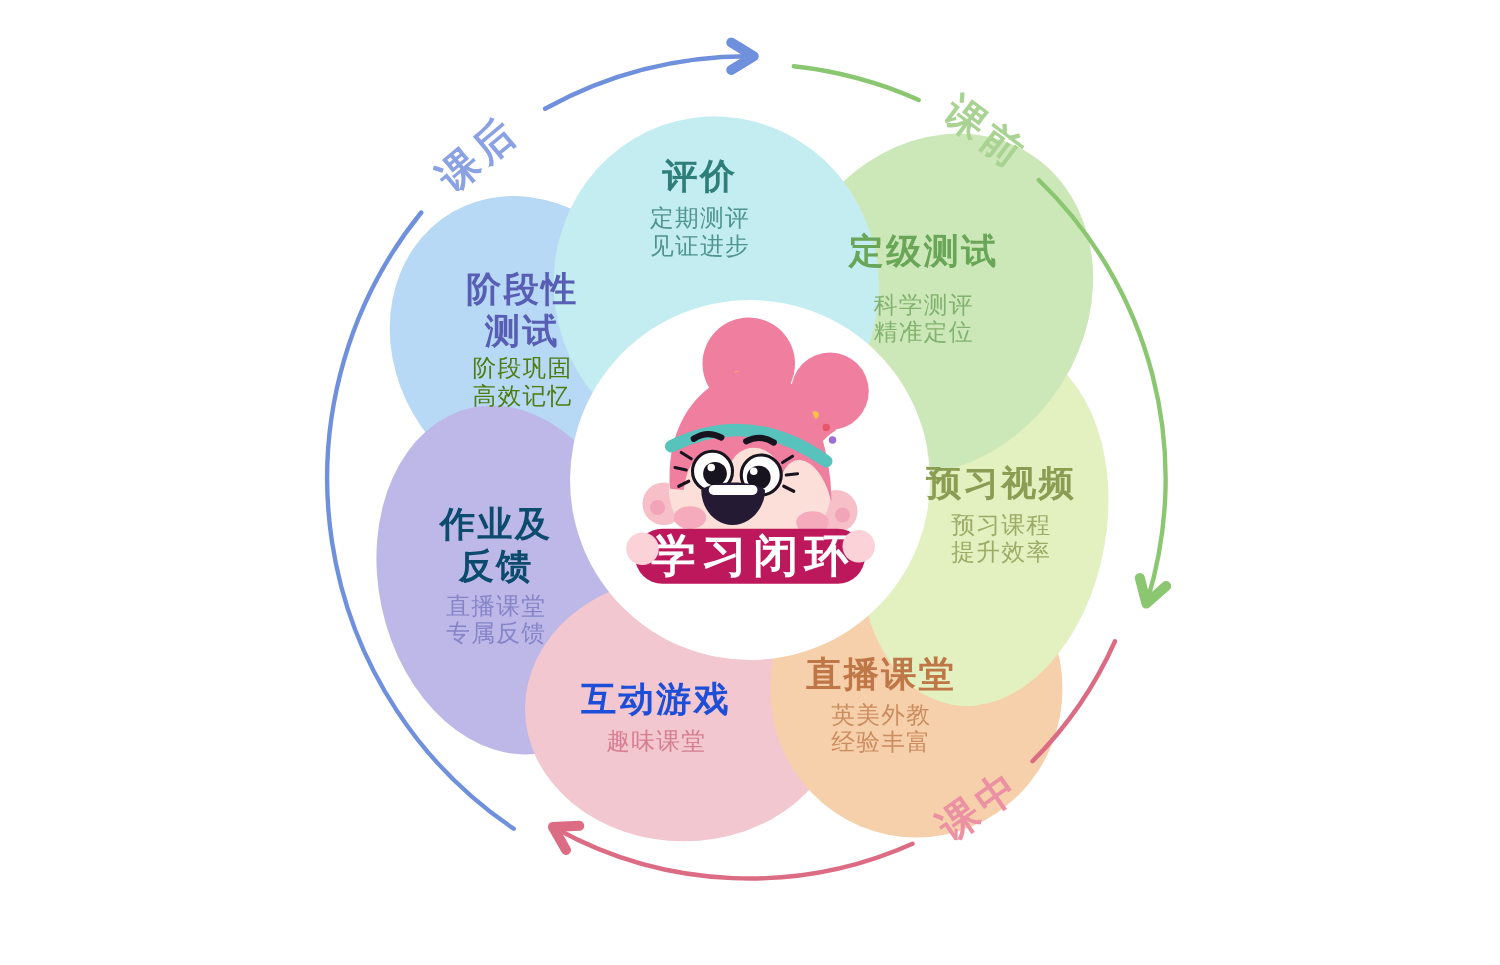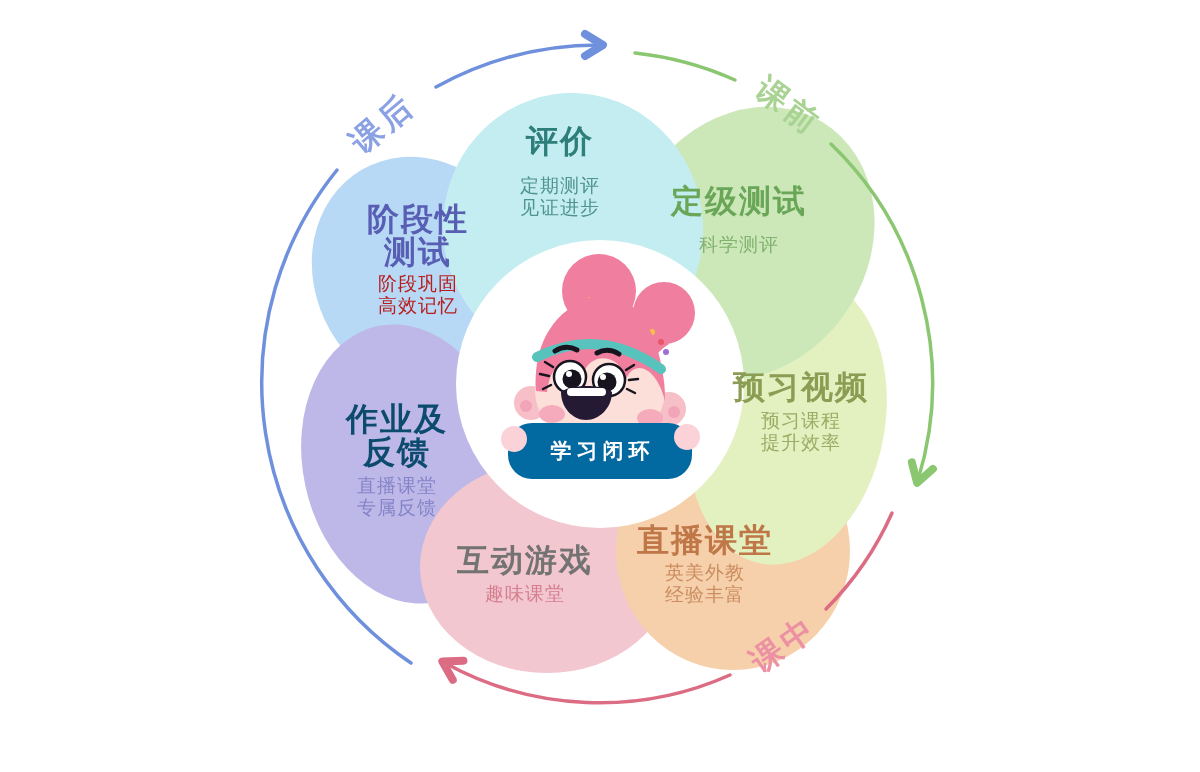--- a/index.html
+++ b/index.html
@@ -3,46 +3,46 @@
 <meta charset="utf-8">
 <title>学习闭环</title>
 <style>
   html,body{margin:0;padding:0;background:#fff;}
   #canvas{
     position:relative;width:1200px;height:772px;background:#ffffff;overflow:hidden;
     font-family:"Liberation Sans","DejaVu Sans",sans-serif;
   }
   #layer-svg{position:absolute;left:0;top:0;z-index:1;}
   .petal-label{position:absolute;width:200px;text-align:center;z-index:2;white-space:nowrap;}
-  .petal-title{font-size:32px;font-weight:bold;line-height:30px;letter-spacing:2px;}
+  .petal-title{font-size:28px;font-weight:bold;line-height:30px;letter-spacing:2px;}
   .petal-title.two-line{line-height:33px;}
   .petal-title span{display:block;}
   .petal-desc{font-size:19px;line-height:22px;letter-spacing:1px;}
   .petal-desc span{display:block;}
 
   
   .c-evaluation .petal-title{color:#2e7e79;} .c-evaluation .petal-desc{color:#4f948d;}
   .c-level .petal-title{color:#69a658;}      .c-level .petal-desc{color:#82b270;}
   .c-preview .petal-title{color:#8a9d52;}    .c-preview .petal-desc{color:#9cab66;}
   .c-live .petal-title{color:#c07748;}       .c-live .petal-desc{color:#cb8d60;}
-  .c-game .petal-title{color:#737373;}       .c-game .petal-desc{color:#d57e90;}
+  .c-game .petal-title{color:#1d4ed8;}       .c-game .petal-desc{color:#d57e90;}
   .c-homework .petal-title{color:#0c4a6e;}   .c-homework .petal-desc{color:#8684c8;}
-  .c-stage .petal-title{color:#585eb3;}      .c-stage .petal-desc{color:#b91c1c;}
+  .c-stage .petal-title{color:#585eb3;}      .c-stage .petal-desc{color:#4d7c0f;}
 
   .arc-label{
     position:absolute;z-index:2;font-size:32px;font-weight:bold;letter-spacing:4px;white-space:nowrap;
   }
   .arc-label.after{left:383px;top:124px;color:#8aa1e4;transform:translate(-50%,-50%) rotate(-40deg);}
   .arc-label.before{left:788px;top:107px;color:#a9d392;transform:translate(-50%,-50%) rotate(37deg);}
   .arc-label.during{left:784px;top:645px;color:#ec91a3;transform:translate(-50%,-50%) rotate(-35deg);}
 
   #center-badge{
-    position:absolute;z-index:3;left:508px;top:423px;width:184px;height:56px;
-    background:#0369a1;border-radius:24px;display:flex;align-items:center;justify-content:center;
-    color:#ffffff;font-size:21px;font-weight:bold;letter-spacing:5px;text-indent:5px;
+    position:absolute;z-index:3;left:508px;top:423px;width:184px;height:44px;
+    background:#be185d;border-radius:24px;display:flex;align-items:center;justify-content:center;
+    color:#ffffff;font-size:36px;font-weight:bold;letter-spacing:5px;text-indent:5px;
   }
   .hand{position:absolute;z-index:4;width:26px;height:26px;border-radius:50%;background:#fbd2d8;}
   .hand.left{left:501px;top:426px;}
   .hand.right{left:674px;top:424px;}
 </style>
 </head>
 <body>
 
 <div id="canvas">
 
@@ -127,32 +127,33 @@
       <path d="M 892 513 A 320 320 0 0 1 826 609"></path>
       <path d="M 730 675 A 320 320 0 0 1 445 663"></path>
       <path d="M -15 -11 L 3 0 L -15 11" transform="translate(445 663) rotate(-151)" stroke-width="8"></path>
     </g>
   </svg>
 
   <div class="petal-label c-evaluation" style="left:460px;top:126px;">
     <div class="petal-title">
       <span>评价</span>
     </div>
-    <div class="petal-desc" style="margin-top:19px;">
+    <div class="petal-desc" style="margin-top:9px;">
       <span>定期测评</span>
       <span>见证进步</span>
     </div>
   </div>
 
   <div class="petal-label c-level" style="left:639px;top:186px;">
     <div class="petal-title">
       <span>定级测试</span>
     </div>
     <div class="petal-desc" style="margin-top:18px;">
       <span>科学测评</span>
+      <span>精准定位</span>
     </div>
   </div>
 
   <div class="petal-label c-live" style="left:605px;top:525px;">
     <div class="petal-title">
       <span>直播课堂</span>
     </div>
     <div class="petal-desc" style="margin-top:7px;">
       <span>英美外教</span>
       <span>经验丰富</span>
@@ -182,21 +183,21 @@
     <div class="petal-title two-line">
       <span>作业及</span>
       <span>反馈</span>
     </div>
     <div class="petal-desc" style="margin-top:6px;">
       <span>直播课堂</span>
       <span>专属反馈</span>
     </div>
   </div>
 
-  <div class="petal-label c-stage" style="left:318px;top:203px;text-align:center;">
+  <div class="petal-label c-stage" style="left:318px;top:215px;text-align:center;">
     <div class="petal-title two-line">
       <span>阶段性</span>
       <span>测试</span>
     </div>
     <div class="petal-desc" style="margin-top:4px;">
       <span>阶段巩固</span>
       <span>高效记忆</span>
     </div>
   </div>
 

